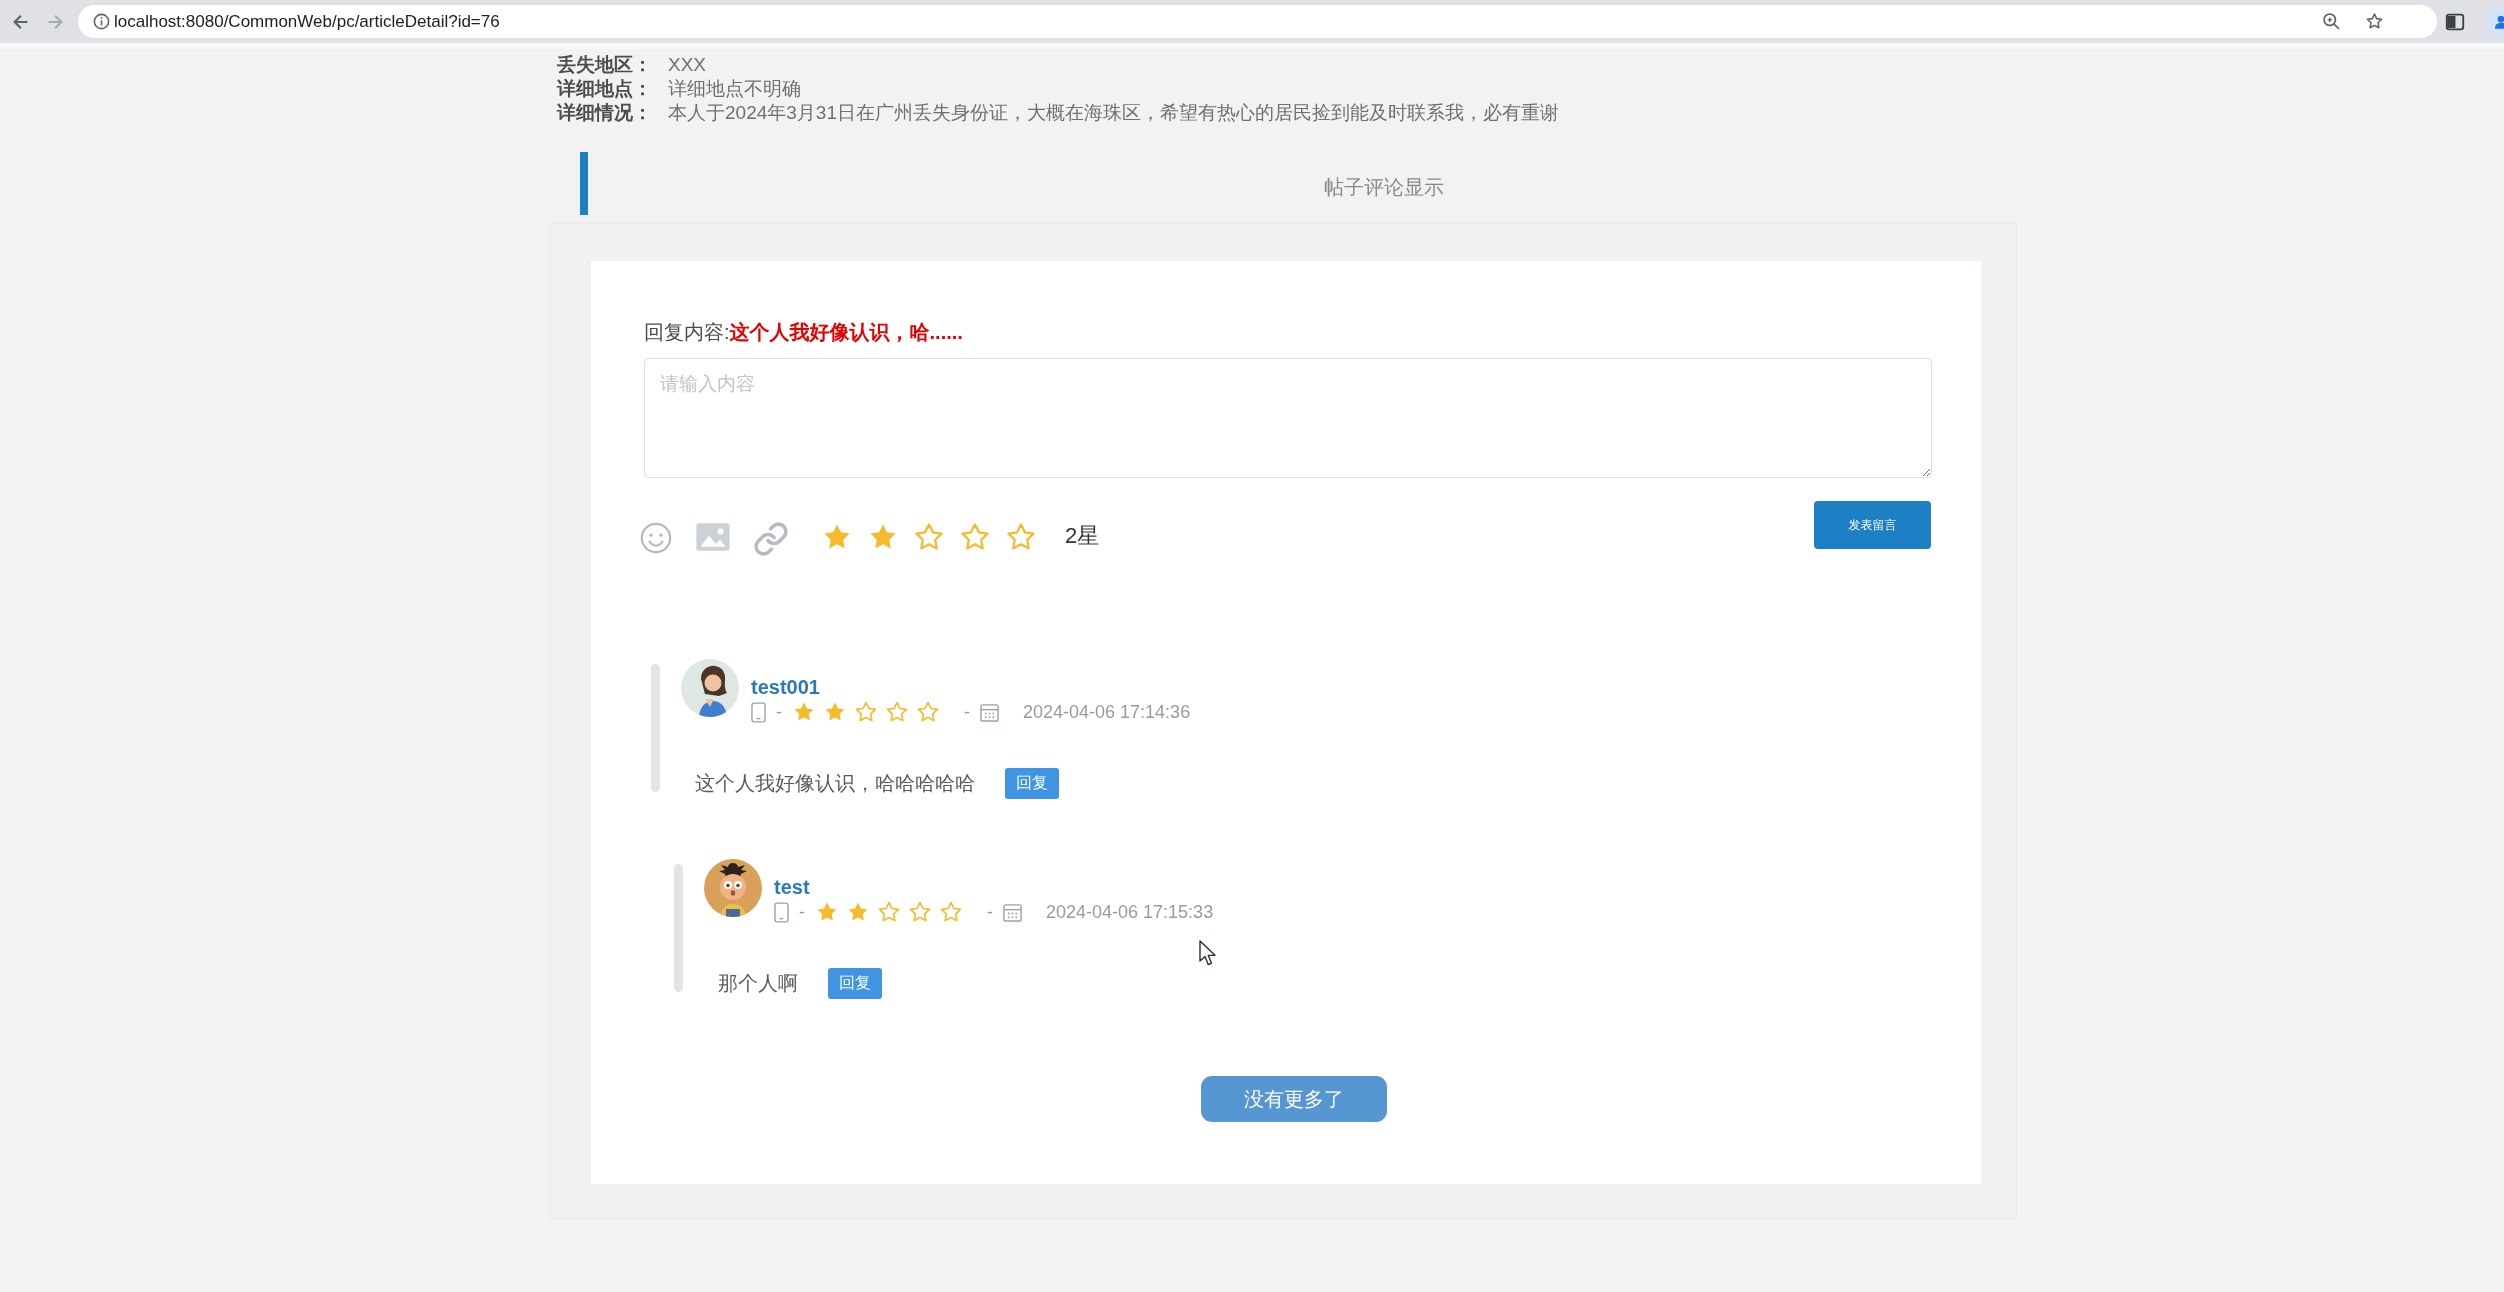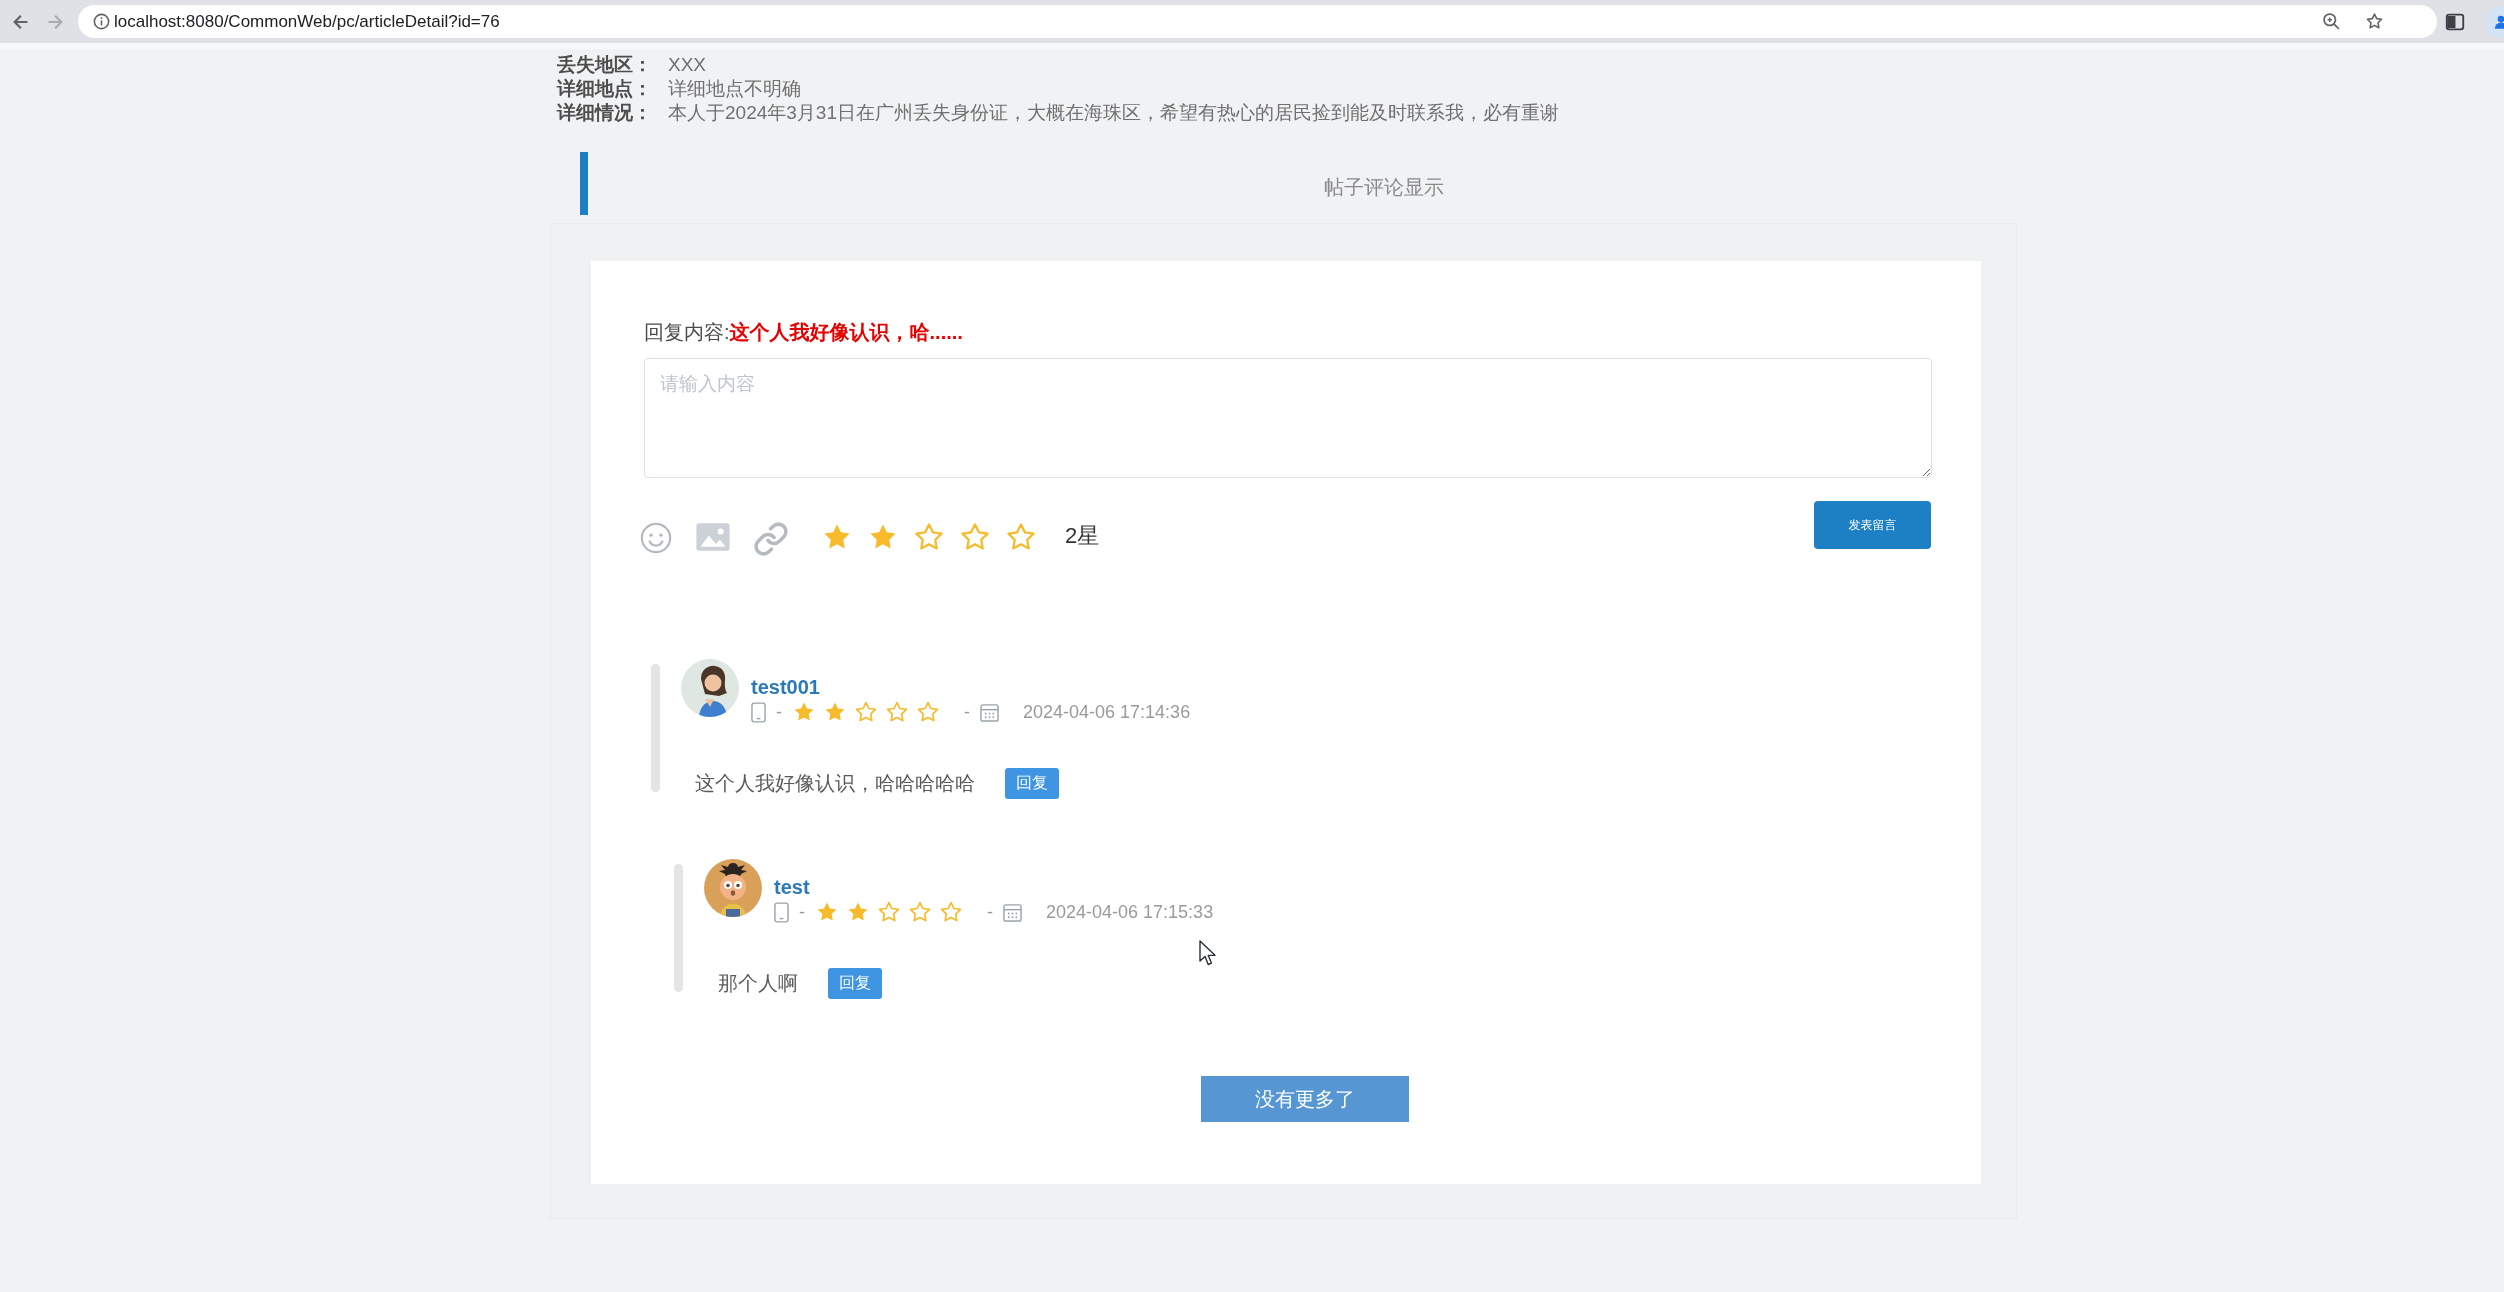--- a/index.html
+++ b/index.html
@@ -52,21 +52,21 @@
   .c2 { left:83px; top:595px; }
   .qbar { position:absolute; left:0; top:8px; width:9px; height:128px; background:#e4e4e6; border-radius:5px; }
   .cmt-avatar { position:absolute; left:30px; top:3px; width:58px; height:58px; border-radius:50%; overflow:hidden; }
   .cmt-name { position:absolute; left:100px; top:6px; font-size:20px; font-weight:bold; color:#2b7ab8;margin-top:14px; }
   .cmt-meta { position:absolute; left:100px; top:44px; display:flex; align-items:center; font-size:18px; color:#9a9a9a; white-space:nowrap; }
   .meta-dash { margin:0 10px; color:#9a9a9a; }
   .cmt-time { margin-left:24px; }
   .cmt-content { position:absolute; left:44px; top:112px; display:flex; align-items:center; font-size:20px; color:#5a5a5a; white-space:nowrap; }
   .reply-btn { margin-left:30px; background:#3f95e2; color:#fff; font-size:16px; border:none; border-radius:3px; padding:5px 11px; cursor:pointer; font-family:inherit; }
 
-  .no-more-btn { position:absolute; left:610px; top:815px; width:208px; height:46px; background:#5697d3; color:#fff; font-size:20px; border:none; border-radius:0; cursor:pointer; font-family:inherit; }
+  .no-more-btn { position:absolute; left:610px; top:815px; width:186px; height:46px; background:#5697d3; color:#fff; font-size:20px; border:none; border-radius:11px; cursor:pointer; font-family:inherit; }
 
   
   .cursor { position:absolute; left:1196px; top:940px; pointer-events:none; }
 </style>
 </head>
 <body>
 
 <div class="screen">
 
   <div class="browser-bar">

